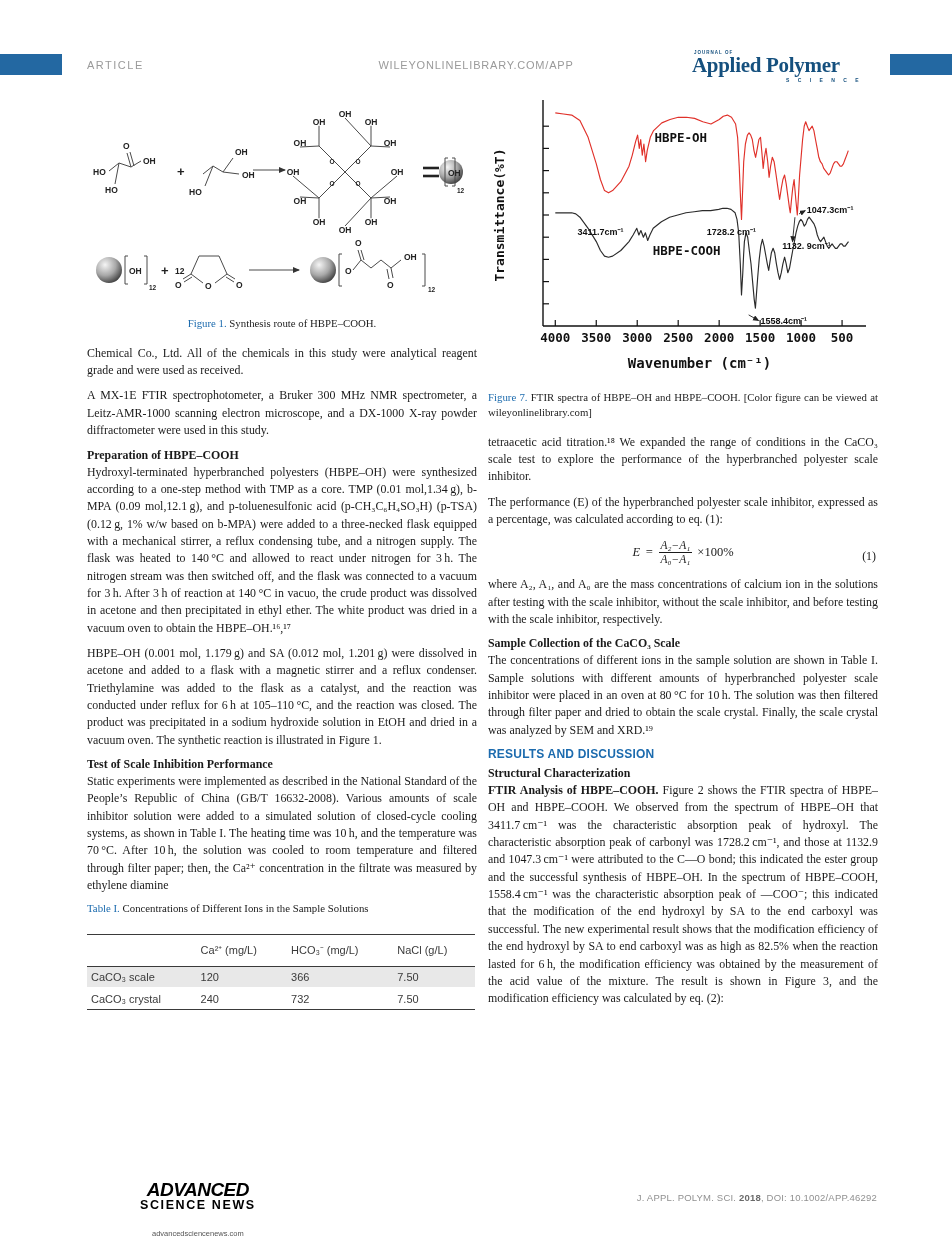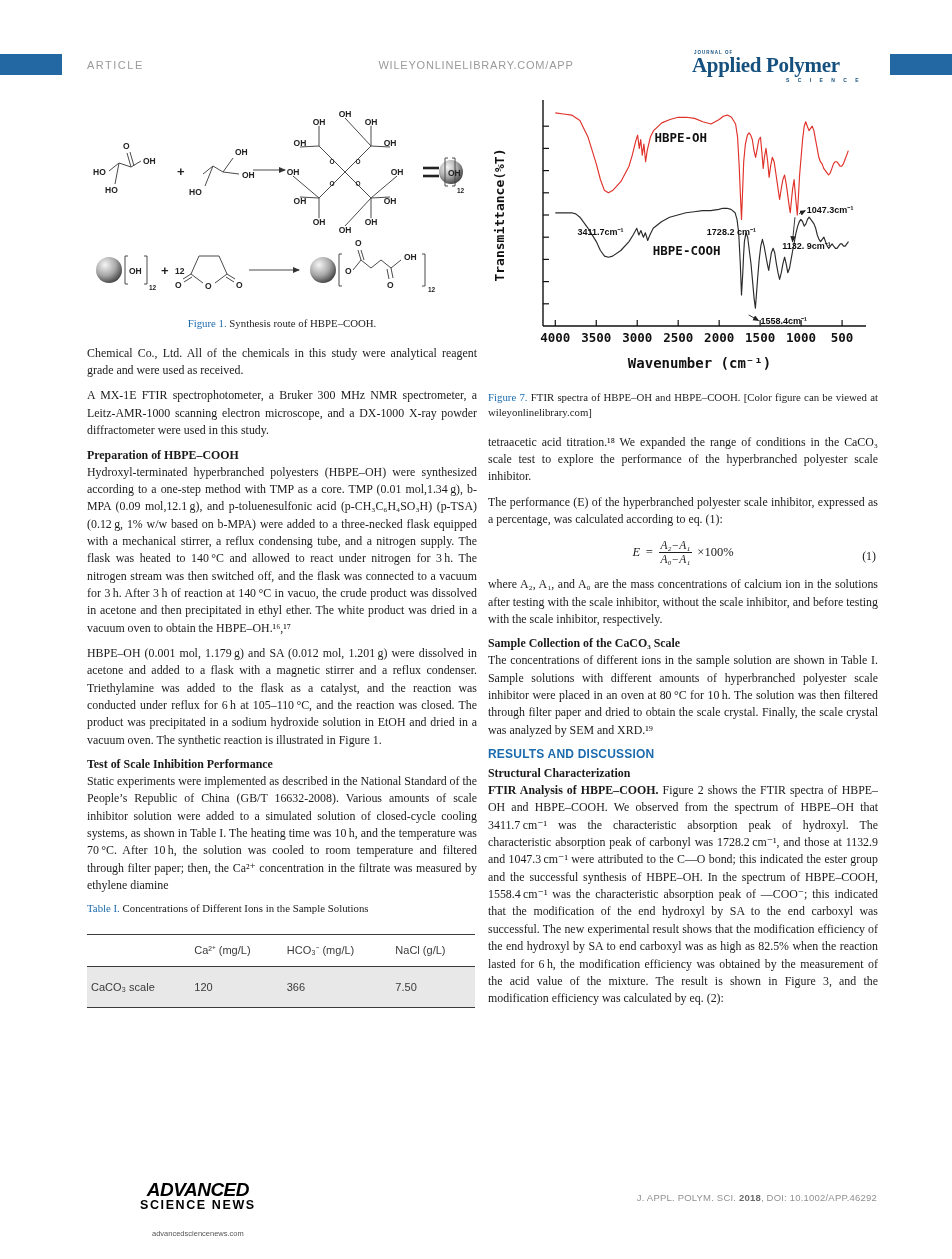--- a/index.html
+++ b/index.html
@@ -37,21 +37,21 @@
   .frac{display:inline-flex;flex-direction:column;text-align:center;font-size:11.5px;line-height:13px;}
   .frac .num{border-bottom:1px solid #1a1a1a;padding:0 2px;}
   .eq-suffix{font-style:normal;}
   .eq-num{position:absolute;right:2px;top:10px;font-style:normal;font-size:11.9px;}
   
   .tbl-caption{font-size:10.8px;margin:0 0 20px 0;}
   table.ions{border-collapse:collapse;width:388px;font-family:"Liberation Sans",sans-serif;
         font-size:11px;color:#3a3a3a;}
   table.ions th{font-weight:normal;text-align:left;padding:7px 4px 9px 4px;
         border-top:1.4px solid #3a3a3a;border-bottom:1px solid #3a3a3a;}
-  table.ions td{padding:14px 4px;}
+  table.ions td{padding:4px 4px;}
   table.ions tbody tr:nth-child(1){background:#e8e8e8;}
   table.ions tbody tr:nth-child(2) td{border-top:2px solid #fff;}
   table.ions tbody tr:last-child td{border-bottom:1px solid #3a3a3a;}
   
   .ax{stroke:#111;stroke-width:1.4;fill:none;}
   .tik{stroke:#111;stroke-width:1.2;}
   .tick-lab{font:bold 12.5px "DejaVu Sans Mono",monospace;fill:#111;}
   .axlab{font:bold 14px "DejaVu Sans Mono",monospace;fill:#111;}
   .ylab{font:bold 13px "DejaVu Sans Mono",monospace;fill:#111;}
   .serlab{font:bold 12.5px "DejaVu Sans Mono",monospace;fill:#111;}
@@ -216,20 +216,26 @@
             <th>Ca²⁺ (mg/L)</th>
             <th>HCO₃⁻ (mg/L)</th>
             <th>NaCl (g/L)</th>
           </tr>
         </thead>
       <tbody id="t1-body">
           <tr>
             <td>CaCO₃ scale</td>
             <td>120</td>
             <td>366</td>
+            <td>7.50</td>
+          </tr>
+          <tr>
+            <td>CaCO₃ crystal</td>
+            <td>240</td>
+            <td>732</td>
             <td>7.50</td>
           </tr>
         </tbody>
     </table>
   </div>
 
   <div class="col col-right">
 
     
     <svg id="ftir-svg" width="390" height="286" viewBox="0 0 390 286">

